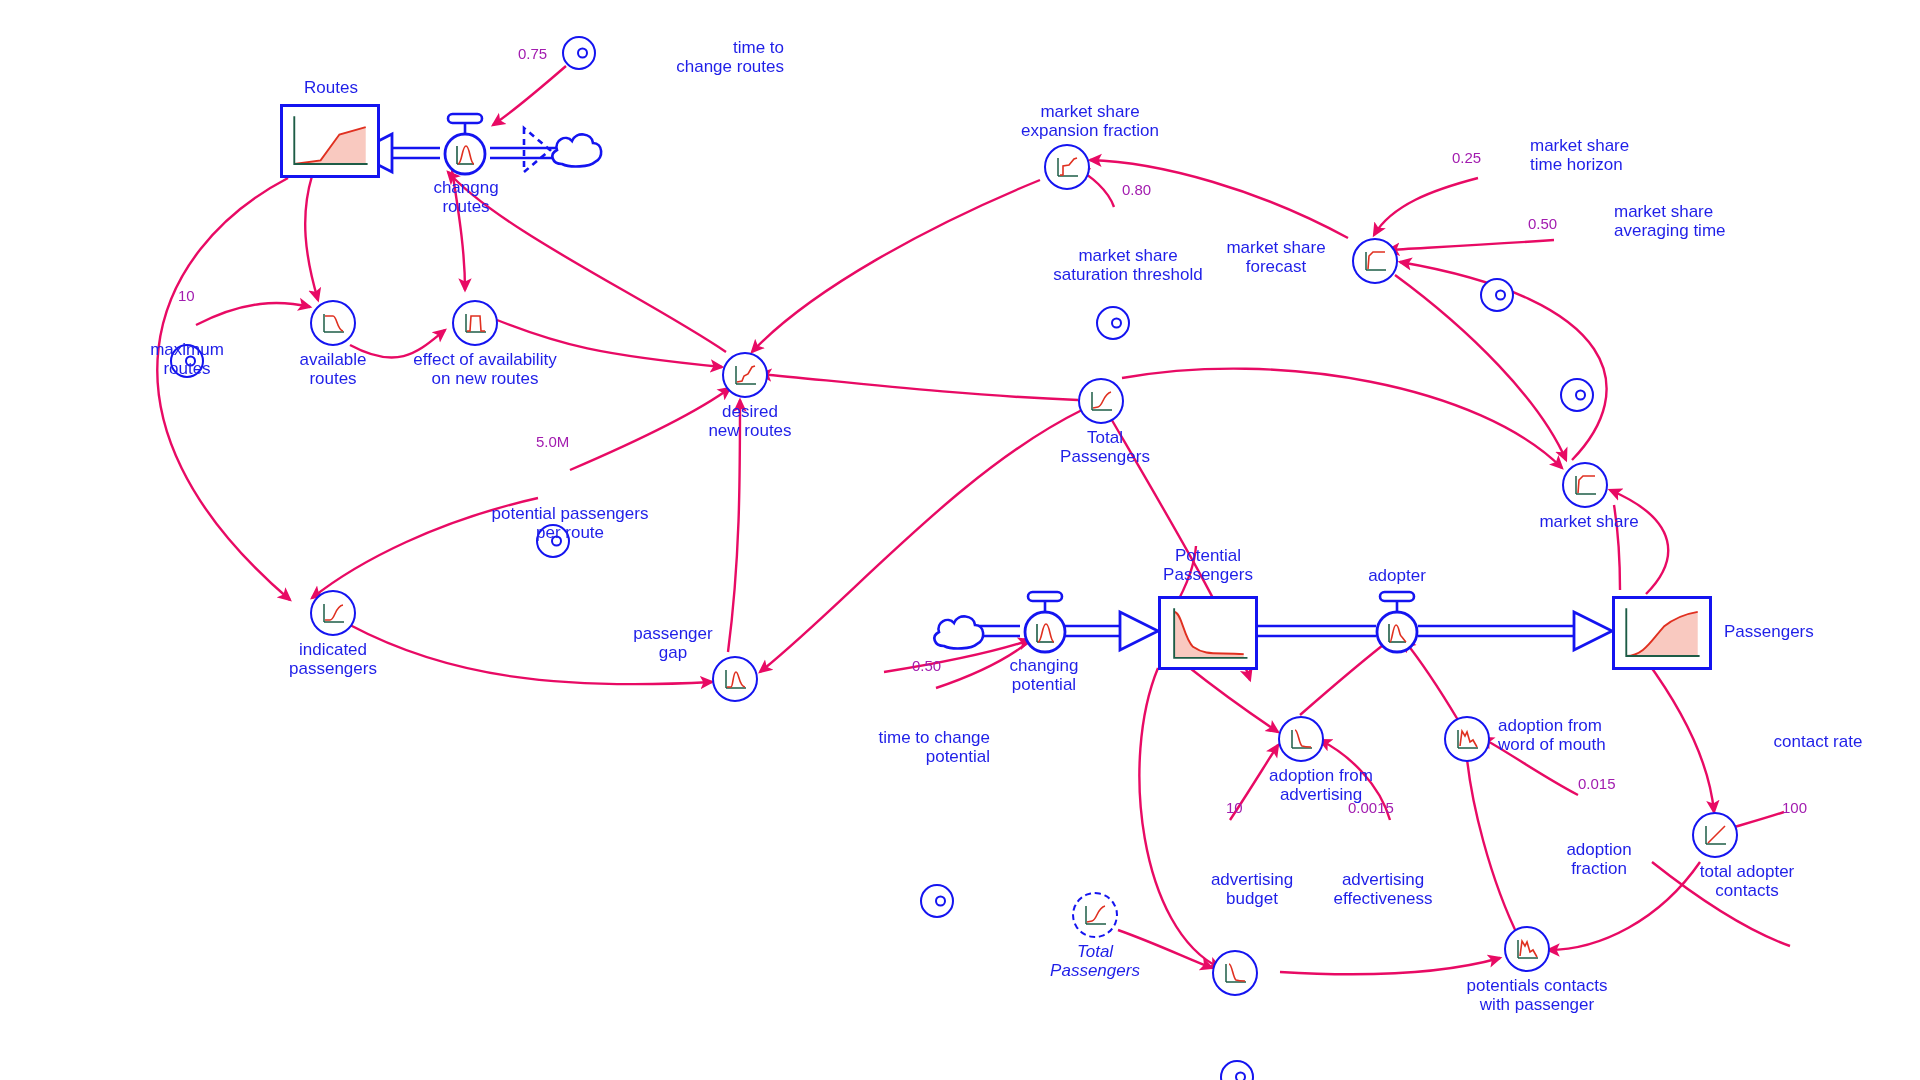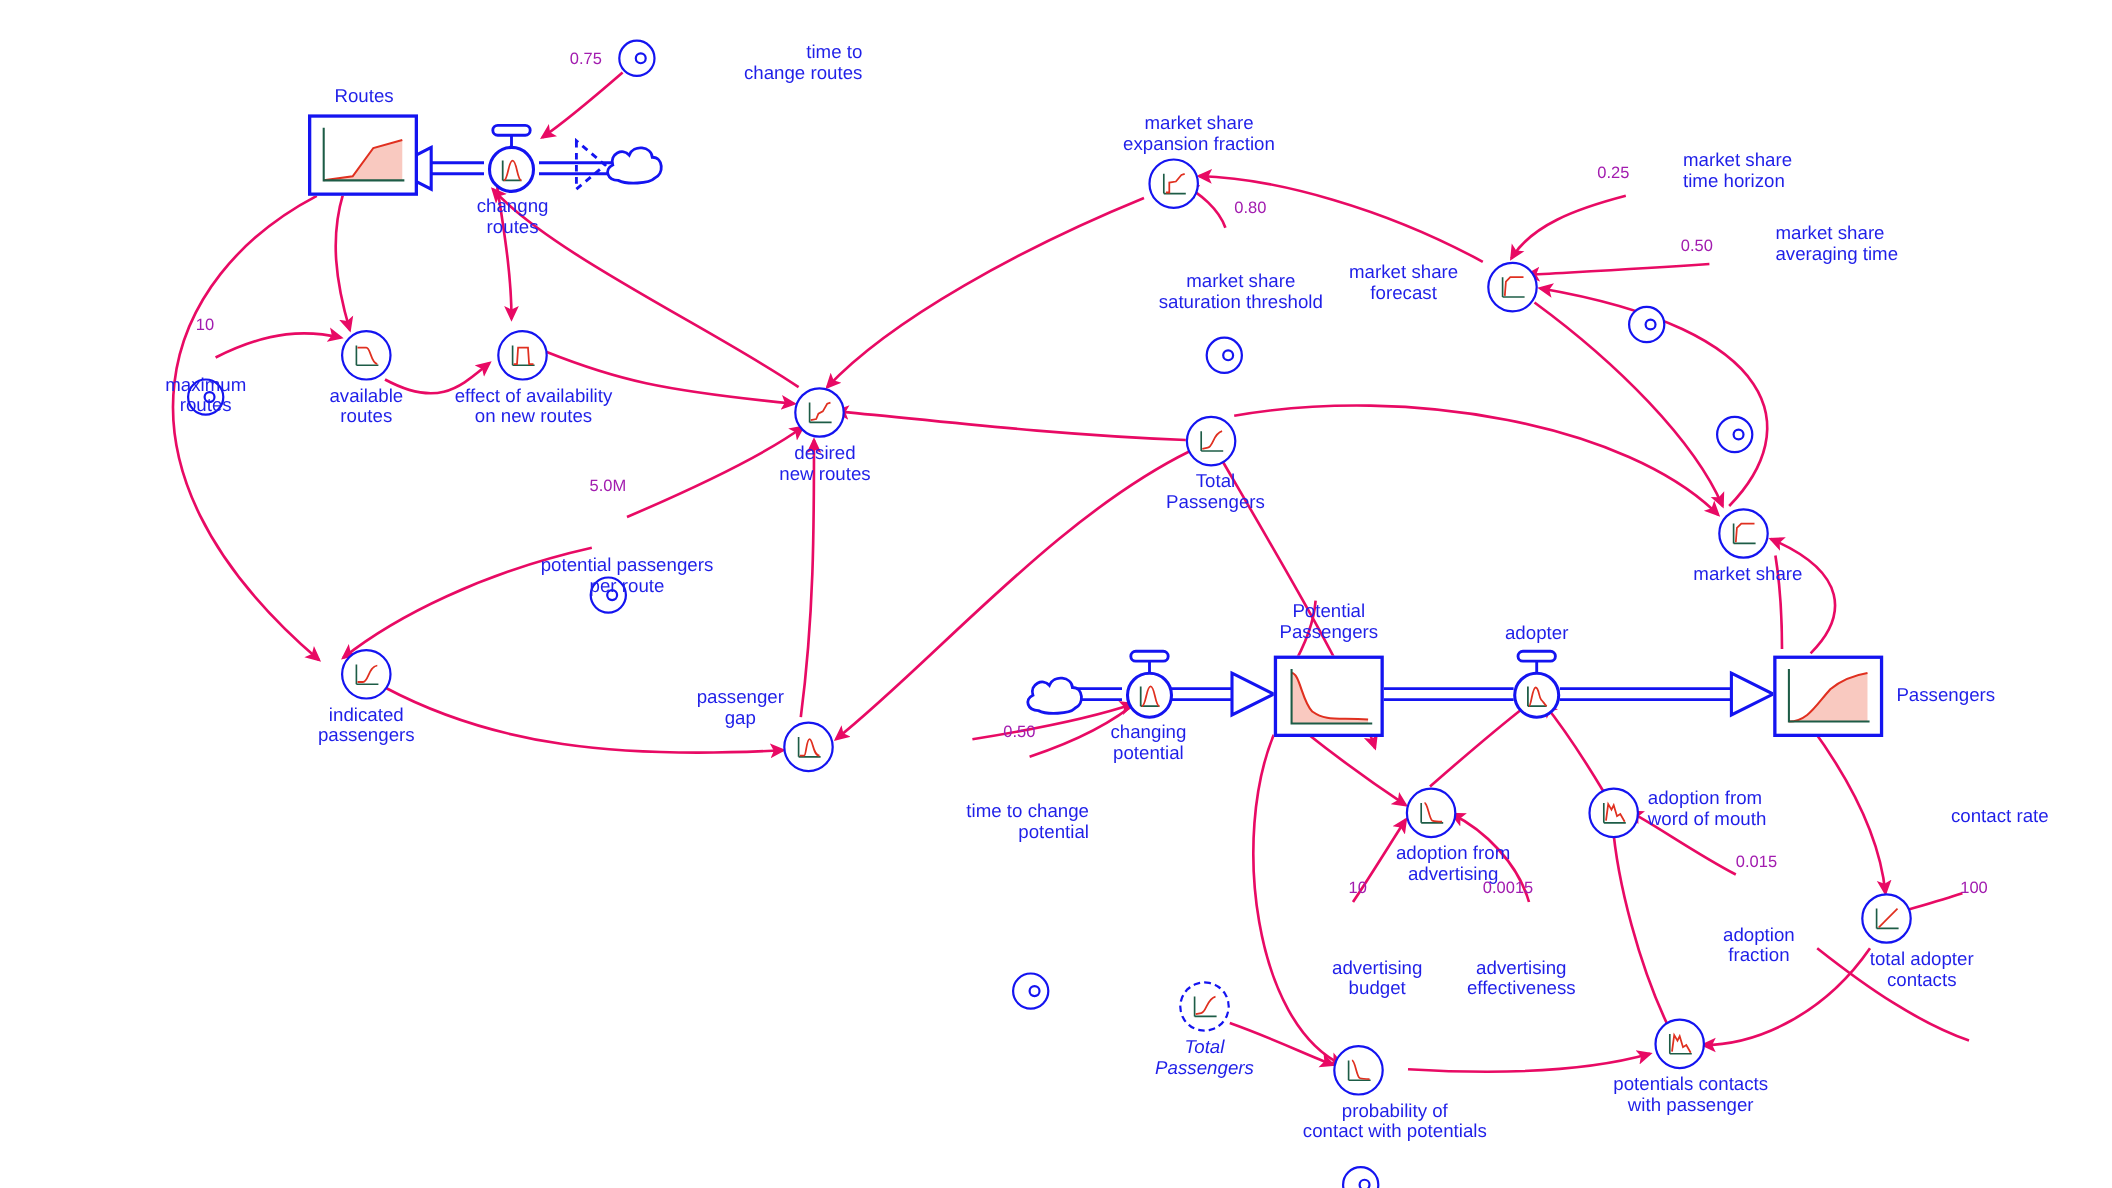--- a/index.html
+++ b/index.html
@@ -365,22 +365,20 @@
   <div class="lbl" style="left:1662px;top:862px;width:170px;">total adopter
 contacts</div>
 
   <div class="node aux" style="left:1212px;top:950px;width:46px;height:46px;">
     <svg width="30" height="26" viewBox="0 0 30 26">
       <path d="M6,22 L6,4" stroke="#1d5c46" stroke-width="1.5"></path>
       <path d="M6,22 L26,22" stroke="#1d5c46" stroke-width="1.5"></path>
       <path d="M9,4 C12,4 13,18 16,20 C19,21 22,21 25,21" fill="none" stroke="#e03020" stroke-width="1.6"></path>
     </svg>
   </div>
-  <div class="lbl" style="left:1148px;top:1000px;width:240px;">probability of
-contact with potentials</div>
 
   <div class="node aux" style="left:1504px;top:926px;width:46px;height:46px;">
     <svg width="30" height="26" viewBox="0 0 30 26">
       <path d="M6,22 L6,4" stroke="#1d5c46" stroke-width="1.5"></path>
       <path d="M6,22 L26,22" stroke="#1d5c46" stroke-width="1.5"></path>
       <path d="M8,20 L10,5 L13,10 L15,6 L18,16 L21,14 L25,21" fill="none" stroke="#e03020" stroke-width="1.6"></path>
     </svg>
   </div>
   <div class="lbl" style="left:1432px;top:976px;width:210px;">potentials contacts
 with passenger</div>

